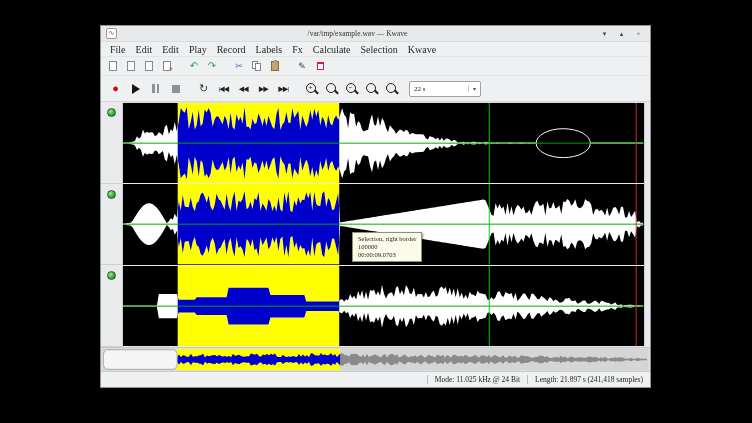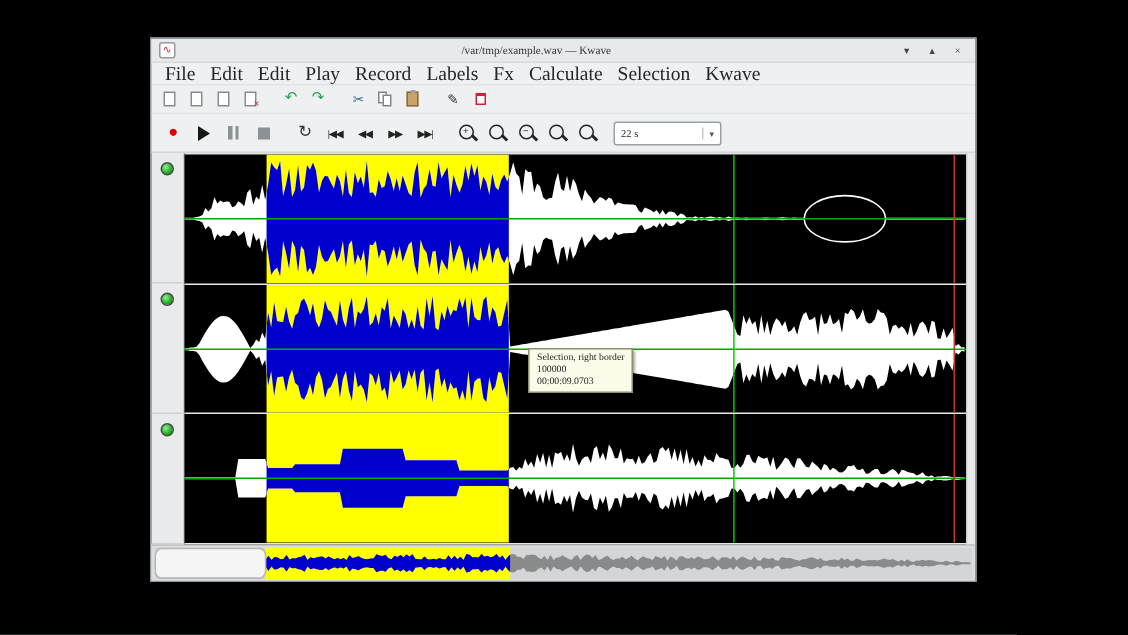--- a/index.html
+++ b/index.html
@@ -10,21 +10,21 @@
           display:flex;flex-direction:column;}
   
   .titlebar{height:15px;display:flex;align-items:center;padding:0 5px;gap:4px;
             background:#e8e9ea;border-bottom:1px solid #d9dadb;flex:0 0 auto;}
   .app-icon{width:9px;height:9px;background:#fff;border:1px solid #999;border-radius:2px;
             color:#d22;font-size:7px;line-height:8px;text-align:center;flex:0 0 auto;}
   .title{flex:1;text-align:center;font-size:7.5px;color:#333;white-space:nowrap;overflow:hidden;}
   .win-btn{width:13px;text-align:center;font-size:7px;color:#444;cursor:default;}
   
   .menubar{height:14px;display:flex;align-items:center;padding:0 4px;flex:0 0 auto;}
-  .menu-item{font-size:13px;color:#232629;padding:1px 5px;}
+  .menu-item{font-size:10px;color:#232629;padding:1px 5px;}
   
   .toolbar1{height:18px;display:flex;align-items:center;padding:0 5px;gap:4px;
             border-top:1px solid #e3e4e5;flex:0 0 auto;}
   .tbtn{width:14px;height:14px;display:flex;align-items:center;justify-content:center;}
   .tsep{width:5px;height:1px;}
   .doc{width:8px;height:10px;background:#fdfdfd;border:1px solid #858c90;box-sizing:border-box;position:relative;}
   .doc .mark{position:absolute;right:-3px;bottom:-3px;font-size:7px;line-height:7px;color:#d22;font-weight:bold;}
   .glyph-green{color:#2e9e4f;font-size:10px;line-height:10px;}
   .glyph-blue{color:#3a6ea5;font-size:9px;line-height:9px;}
   .glyph-dark{color:#333;font-size:9px;line-height:9px;}
@@ -284,15 +284,21 @@
           <defs>
             <clipPath id="oc">
               <rect x="73.575" y="0" width="163.5" height="17"></rect>
             </clipPath>
           </defs>
           <polygon points="0,7.9 2,7.6 4,7.5 6,7.6 8,7.6 10,7.1 12,7.5 14,7.4 16,7.1 18,7.0 20,6.2 22,5.5 24,6.1 26,6.1 28,5.5 30,6.4 32,5.8 34,6.9 36,5.5 38,4.8 40,5.1 42,6.4 44,5.5 46,4.6 48,4.4 50,4.9 52,5.5 54,5.0 56,4.9 58,5.0 60,5.9 62,4.0 64,5.3 66,5.9 68,6.1 70,4.8 72,5.9 74,6.6 76,4.4 78,6.7 80,5.1 82,5.4 84,6.4 86,6.2 88,4.1 90,6.5 92,5.8 94,6.0 96,5.3 98,5.0 100,3.9 102,6.8 104,5.3 106,5.8 108,5.4 110,5.0 112,4.8 114,6.0 116,4.9 118,5.6 120,6.3 122,5.7 124,6.4 126,5.6 128,6.7 130,4.1 132,5.7 134,5.2 136,4.7 138,5.7 140,6.2 142,6.3 144,5.9 146,6.0 148,3.6 150,4.3 152,4.6 154,3.9 156,5.8 158,6.3 160,4.4 162,5.1 164,4.1 166,5.2 168,3.8 170,4.8 172,3.6 174,6.2 176,6.4 178,6.5 180,4.9 182,6.3 184,6.5 186,6.1 188,6.5 190,5.6 192,6.3 194,6.5 196,4.2 198,6.3 200,4.5 202,6.3 204,5.0 206,6.7 208,3.5 210,3.9 212,5.3 214,5.2 216,5.4 218,3.5 220,5.0 222,4.5 224,5.2 226,4.9 228,3.5 230,5.5 232,4.3 234,6.7 236,4.6 238,3.5 240,3.7 242,5.0 244,5.0 246,6.2 248,4.0 250,4.1 252,3.8 254,4.0 256,5.5 258,6.2 260,4.5 262,6.7 264,3.9 266,6.7 268,5.4 270,5.3 272,4.2 274,5.3 276,6.1 278,6.7 280,4.8 282,4.1 284,6.7 286,4.8 288,3.8 290,4.0 292,5.7 294,4.0 296,6.8 298,6.2 300,5.1 302,4.5 304,6.0 306,6.7 308,5.9 310,6.0 312,5.0 314,6.4 316,5.7 318,4.5 320,5.8 322,7.0 324,5.6 326,4.7 328,5.7 330,5.9 332,6.8 334,4.6 336,5.3 338,5.9 340,4.6 342,7.0 344,4.8 346,5.6 348,7.0 350,4.8 352,4.7 354,5.7 356,6.1 358,5.2 360,6.2 362,4.9 364,5.2 366,6.4 368,6.3 370,5.9 372,4.7 374,5.9 376,7.1 378,5.2 380,5.2 382,5.4 384,6.4 386,4.7 388,7.0 390,5.7 392,4.9 394,5.6 396,6.5 398,6.7 400,4.8 402,6.9 404,7.1 406,5.2 408,6.0 410,6.2 412,5.5 414,6.9 416,7.1 418,5.1 420,5.5 422,5.8 424,5.6 426,6.3 428,6.8 430,7.2 432,6.3 434,6.4 436,5.7 438,5.2 440,5.6 442,6.6 444,5.6 446,7.0 448,7.3 450,6.8 452,6.6 454,6.5 456,7.0 458,5.5 460,6.8 462,6.0 464,7.2 466,7.1 468,6.0 470,6.5 472,7.3 474,7.1 476,6.7 478,6.9 480,6.8 482,7.0 484,6.6 486,6.0 488,6.3 490,6.8 492,6.2 494,6.9 496,7.6 498,6.6 500,7.5 502,6.3 504,7.4 506,7.8 508,7.0 510,7.2 512,6.6 514,7.1 516,6.8 518,6.9 520,7.1 522,7.7 524,7.8 526,7.7 528,7.1 530,7.8 532,7.9 534,7.3 536,7.4 538,7.9 540,7.9 542,7.9 544,7.9 544,9.1 542,9.1 540,9.1 538,9.1 536,9.6 534,9.7 532,9.1 530,9.2 528,9.9 526,9.3 524,9.2 522,9.3 520,9.9 518,10.1 516,10.2 514,9.9 512,10.4 510,9.8 508,10.0 506,9.2 504,9.6 502,10.7 500,9.5 498,10.4 496,9.4 494,10.1 492,10.8 490,10.2 488,10.7 486,11.0 484,10.4 482,10.0 480,10.2 478,10.1 476,10.3 474,9.9 472,9.7 470,10.5 468,11.0 466,9.9 464,9.8 462,11.0 460,10.2 458,11.5 456,10.0 454,10.5 452,10.4 450,10.2 448,9.7 446,10.0 444,11.4 442,10.4 440,11.4 438,11.8 436,11.3 434,10.6 432,10.7 430,9.8 428,10.2 426,10.7 424,11.4 422,11.2 420,11.5 418,11.9 416,9.9 414,10.1 412,11.5 410,10.8 408,11.0 406,11.8 404,9.9 402,10.1 400,12.2 398,10.3 396,10.5 394,11.4 392,12.1 390,11.3 388,10.0 386,12.3 384,10.6 382,11.6 380,11.8 378,11.8 376,9.9 374,11.1 372,12.3 370,11.1 368,10.7 366,10.6 364,11.8 362,12.1 360,10.8 358,11.8 356,10.9 354,11.3 352,12.3 350,12.2 348,10.0 346,11.4 344,12.2 342,10.0 340,12.4 338,11.1 336,11.7 334,12.4 332,10.2 330,11.1 328,11.3 326,12.3 324,11.4 322,10.0 320,11.2 318,12.5 316,11.3 314,10.6 312,12.0 310,11.0 308,11.1 306,10.3 304,11.0 302,12.5 300,11.9 298,10.8 296,10.2 294,13.0 292,11.3 290,13.0 288,13.2 286,12.2 284,10.3 282,12.9 280,12.2 278,10.3 276,10.9 274,11.7 272,12.8 270,11.7 268,11.6 266,10.3 264,13.1 262,10.3 260,12.5 258,10.8 256,11.5 254,13.0 252,13.2 250,12.9 248,13.0 246,10.8 244,12.0 242,12.0 240,13.3 238,13.5 236,12.4 234,10.3 232,12.7 230,11.5 228,13.5 226,12.1 224,11.8 222,12.5 220,12.0 218,13.5 216,11.6 214,11.8 212,11.7 210,13.1 208,13.5 206,10.3 204,12.0 202,10.7 200,12.5 198,10.7 196,12.8 194,10.5 192,10.7 190,11.4 188,10.5 186,10.9 184,10.5 182,10.7 180,12.1 178,10.5 176,10.6 174,10.8 172,13.4 170,12.2 168,13.2 166,11.8 164,12.9 162,11.9 160,12.6 158,10.7 156,11.2 154,13.1 152,12.4 150,12.7 148,13.4 146,11.0 144,11.1 142,10.7 140,10.8 138,11.3 136,12.3 134,11.8 132,11.3 130,12.9 128,10.3 126,11.4 124,10.6 122,11.3 120,10.7 118,11.4 116,12.1 114,11.0 112,12.2 110,12.0 108,11.6 106,11.2 104,11.7 102,10.2 100,13.1 98,12.0 96,11.7 94,11.0 92,11.2 90,10.5 88,12.9 86,10.8 84,10.6 82,11.6 80,11.9 78,10.3 76,12.6 74,10.4 72,11.1 70,12.2 68,10.9 66,11.1 64,11.7 62,13.0 60,11.1 58,12.0 56,12.1 54,12.0 52,11.5 50,12.1 48,12.6 46,12.4 44,11.5 42,10.6 40,11.9 38,12.2 36,11.5 34,10.1 32,11.2 30,10.6 28,11.5 26,10.9 24,10.9 22,11.5 20,10.8 18,10.0 16,9.9 14,9.6 12,9.5 10,9.9 8,9.4 6,9.4 4,9.5 2,9.4 0,9.1" fill="#0000cc" clip-path="url(#oc)"></polygon>
           <rect x="0.5" y="0.5" width="73.575" height="16" rx="4" fill="#f5f5f5" stroke="#b5b5b5"></rect>
         </svg>
     </div>
 
+    <div class="statusbar">
+      <span class="sep"></span>
+      <span>Mode: 11.025 kHz @ 24 Bit</span>
+      <span class="sep"></span>
+      <span>Length: 21.897 s (241,418 samples)</span>
+    </div>
 
   </div>
 </div>
 
 </body></html>

